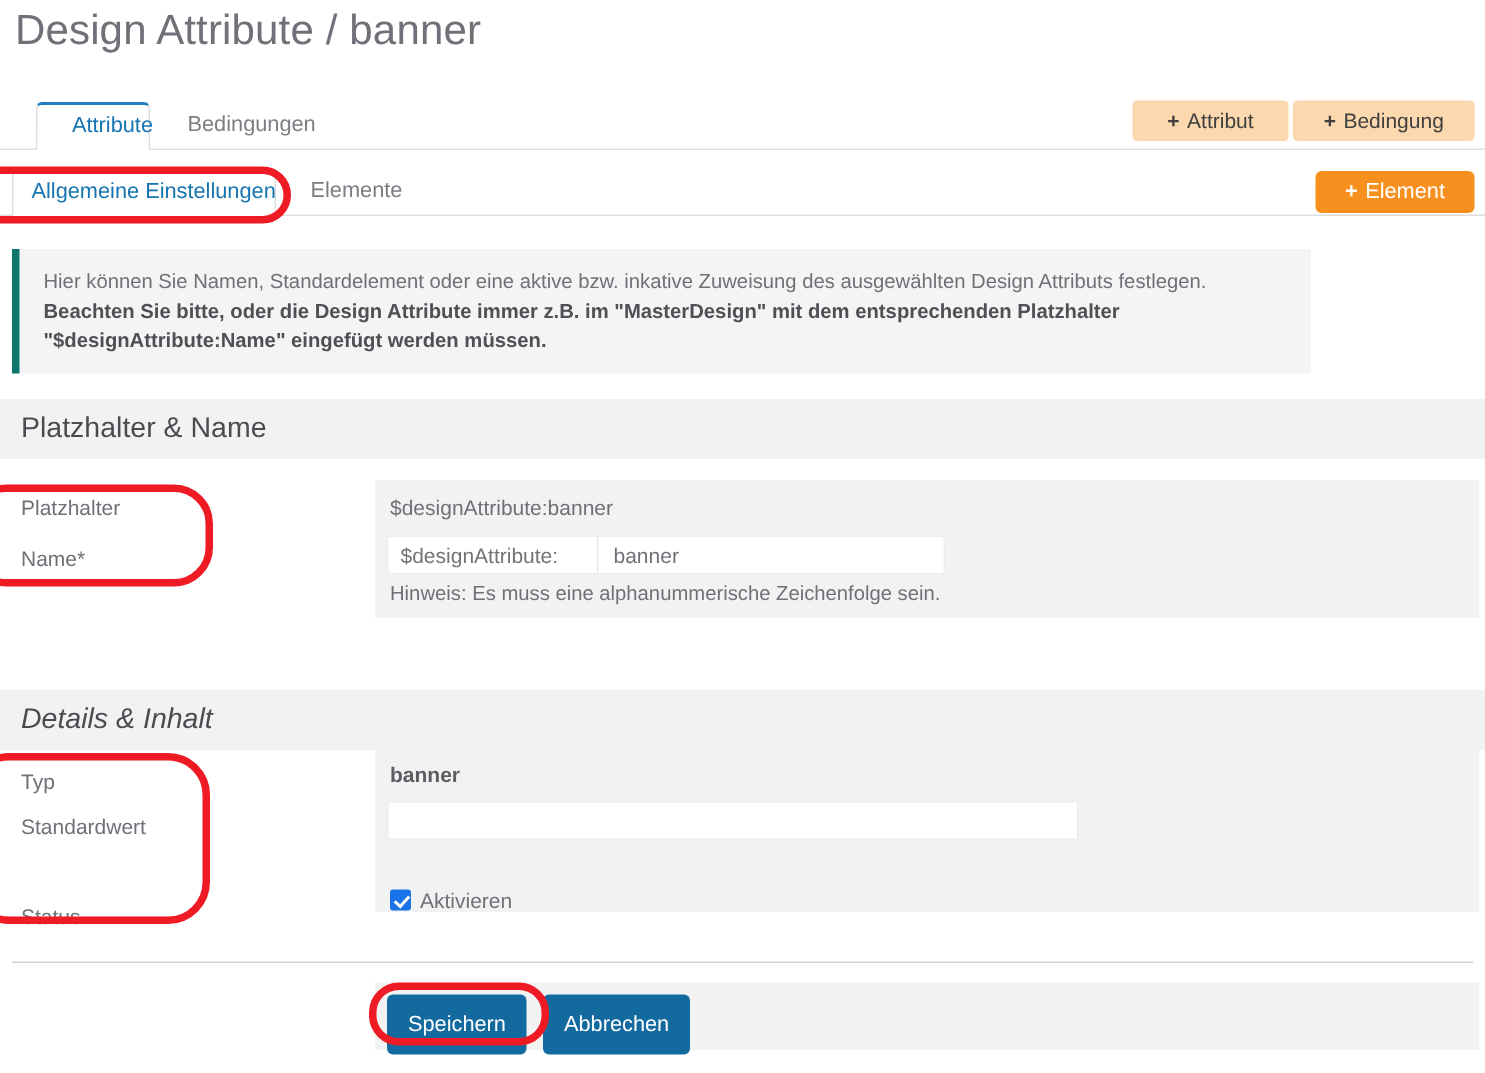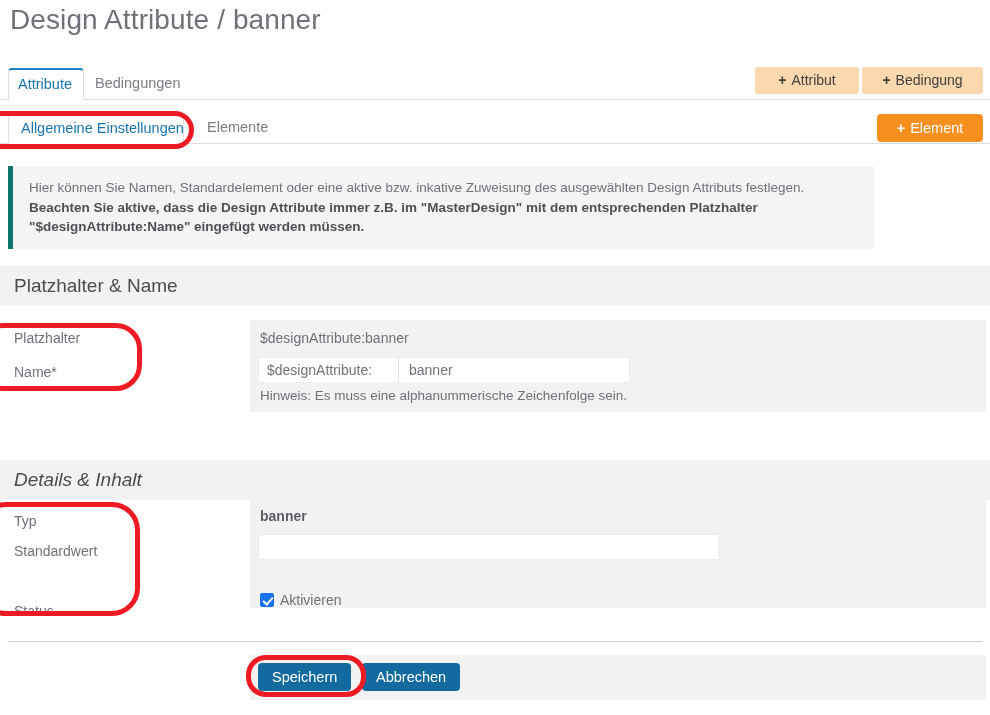--- a/index.html
+++ b/index.html
@@ -32,26 +32,27 @@
     position: absolute;
     left: 0; top: 68px;
     width: 990px; height: 32px;
     border-bottom: 1px solid #dedede;
   }
   .tab {
     position: absolute;
     top: 0;
     height: 32px;
     line-height: 30px;
-    padding: 0 9px;
+    padding: 0 23px;
     font-size: 14.5px;
     color: #7b7d83;
     background: transparent;
     white-space: nowrap;
     cursor: pointer;
+    margin-left: 16px;
   }
   .tab.active {
     color: #1674b1;
     background: #ffffff;
     border: 1px solid #dedede;
     border-bottom: 1px solid #ffffff;
     border-top: 2px solid #1f7fc0;
     border-radius: 4px 4px 0 0;
     line-height: 28px;
   }
@@ -286,21 +287,21 @@
   }
   #footer-panel {
     position: absolute;
     left: 250px; top: 655px;
     width: 736px; height: 45px;
     background: #f2f2f2;
   }
   .btn-blue {
     position: absolute;
     top: 8px;
-    height: 28px;
+    height: 40px;
     line-height: 28px;
     background: #136a9f;
     color: #ffffff;
     font-size: 14.5px;
     border: none;
     border-radius: 4px;
     text-align: center;
     padding: 0 14px;
     white-space: nowrap;
     cursor: pointer;
@@ -345,21 +346,21 @@
     <div class="tab-inner active" id="tab-allgemeine">Allgemeine Einstellungen</div>
     <div class="tab-inner" id="tab-elemente">Elemente</div>
   </div>
 
   <div id="btn-element">
     <span class="plus">+</span><span>Element</span>
   </div>
 
   <div class="infobox">
     <div>Hier können Sie Namen, Standardelement oder eine aktive bzw. inkative Zuweisung des ausgewählten Design Attributs festlegen.</div>
-    <div class="strong">Beachten Sie aktive, dass die Design Attribute immer z.B. im "MasterDesign" mit dem entsprechenden Platzhalter</div>
+    <div class="strong">Beachten Sie bitte, oder die Design Attribute immer z.B. im "MasterDesign" mit dem entsprechenden Platzhalter</div>
     <div class="strong">"$designAttribute:Name" eingefügt werden müssen.</div>
   </div>
 
   <div class="section-head" id="sec-platzhalter">Platzhalter &amp; Name</div>
 
   <div class="labelcol" id="labels-1">
     <div class="lbl">Platzhalter</div>
     <div class="lbl">Name*</div>
   </div>
 

